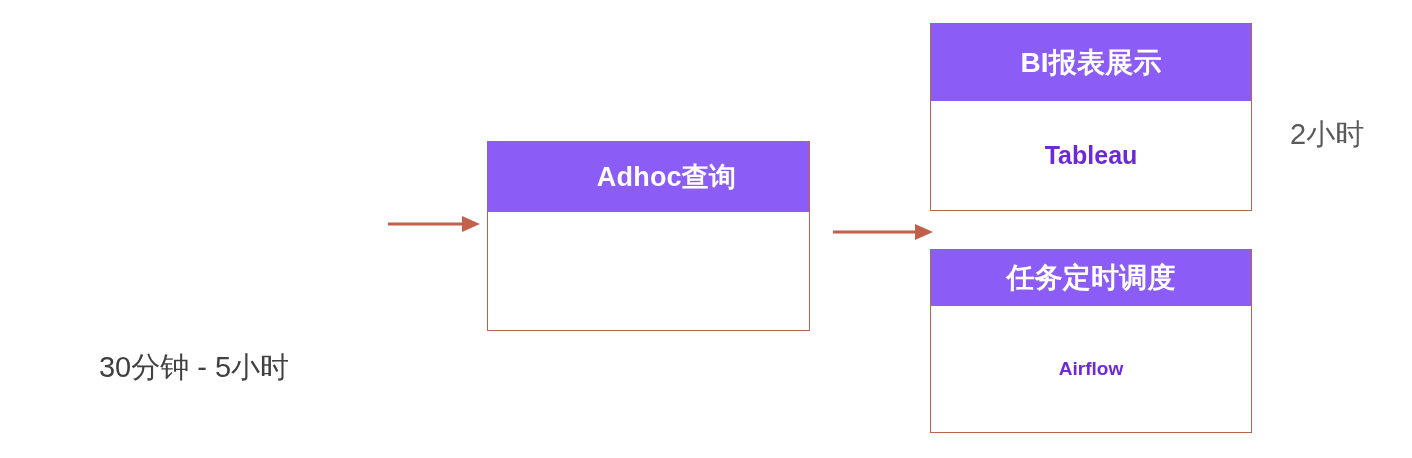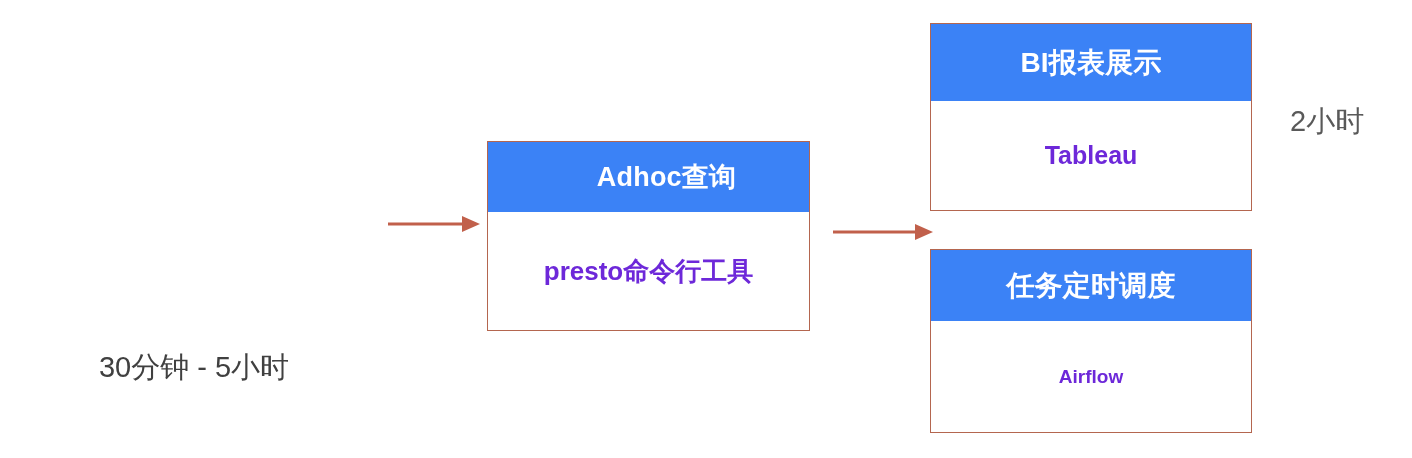--- a/index.html
+++ b/index.html
@@ -24,21 +24,21 @@
   
   .card {
     position: absolute;
     box-sizing: border-box;
     background: #ffffff;
     border: 1px solid #b4664f;
     display: flex;
     flex-direction: column;
   }
   .card-header {
-    background: #3b82f6;
+    background: #8b5cf6;
     color: #ffffff;
     display: flex;
     align-items: center;
     justify-content: center;
     text-align: center;
     font-weight: bold;
     letter-spacing: 0.2px;
     box-sizing: border-box;
   }
   .card-body {
@@ -61,21 +61,21 @@
 
   #card-adhoc         { left: 487px; top: 141px; width: 323px; height: 190px; }
   #card-adhoc .card-header  { height: 70px;  font-size: 27px; padding-left: 36px; }
   #card-adhoc .card-body    { font-size: 26px; }
 
   #card-bi            { left: 930px; top: 23px;  width: 322px; height: 188px; }
   #card-bi .card-header     { height: 77px;  font-size: 28px; }
   #card-bi .card-body       { font-size: 25px; }
 
   #card-schedule      { left: 930px; top: 249px; width: 322px; height: 184px; }
-  #card-schedule .card-header { height: 71px; font-size: 28px; }
+  #card-schedule .card-header { height: 56px; font-size: 28px; }
   #card-schedule .card-body   { font-size: 19px; }
 
   
   .caption {
     position: absolute;
     color: #404040;
     font-size: 29px;
     font-weight: normal;
     white-space: nowrap;
     text-align: center;
@@ -83,21 +83,21 @@
   #caption-presto { left: 33px;  top: 348px; width: 322px; }
   #caption-adhoc  { left: 487px; top: 348px; width: 323px; }
 
   .side-caption {
     position: absolute;
     color: #595959;
     font-size: 29px;
     font-weight: normal;
     white-space: nowrap;
   }
-  #caption-bi       { left: 1290px; top: 102px; }
+  #caption-bi       { left: 1290px; top: 115px; }
   #caption-schedule { left: 1290px; top: 348px; }
 
   
   .arrow {
     position: absolute;
   }
   #arrow-1 { left: 388px; top: 208px; width: 92px;  height: 32px; }
   #arrow-2 { left: 833px; top: 216px; width: 100px; height: 32px; }
 </style>
 </head>
@@ -109,21 +109,20 @@
 
   <div class="arrow" id="arrow-1">
     <svg width="92" height="32" viewBox="0 0 92 32" xmlns="http://www.w3.org/2000/svg">
       <line x1="0" y1="16" x2="76" y2="16" stroke="#c1604b" stroke-width="3"></line>
       <polygon points="74,8 92,16 74,24" fill="#c1604b"></polygon>
     </svg>
   </div>
 
   <div class="card" id="card-adhoc">
     <div class="card-header">Adhoc查询</div>
-    <div class="card-body">presto命令行工具</div>
   </div>
 
   <div class="arrow" id="arrow-2">
     <svg width="100" height="32" viewBox="0 0 100 32" xmlns="http://www.w3.org/2000/svg">
       <line x1="0" y1="16" x2="84" y2="16" stroke="#c1604b" stroke-width="3"></line>
       <polygon points="82,8 100,16 82,24" fill="#c1604b"></polygon>
     </svg>
   </div>
 
   <div class="card" id="card-bi">

